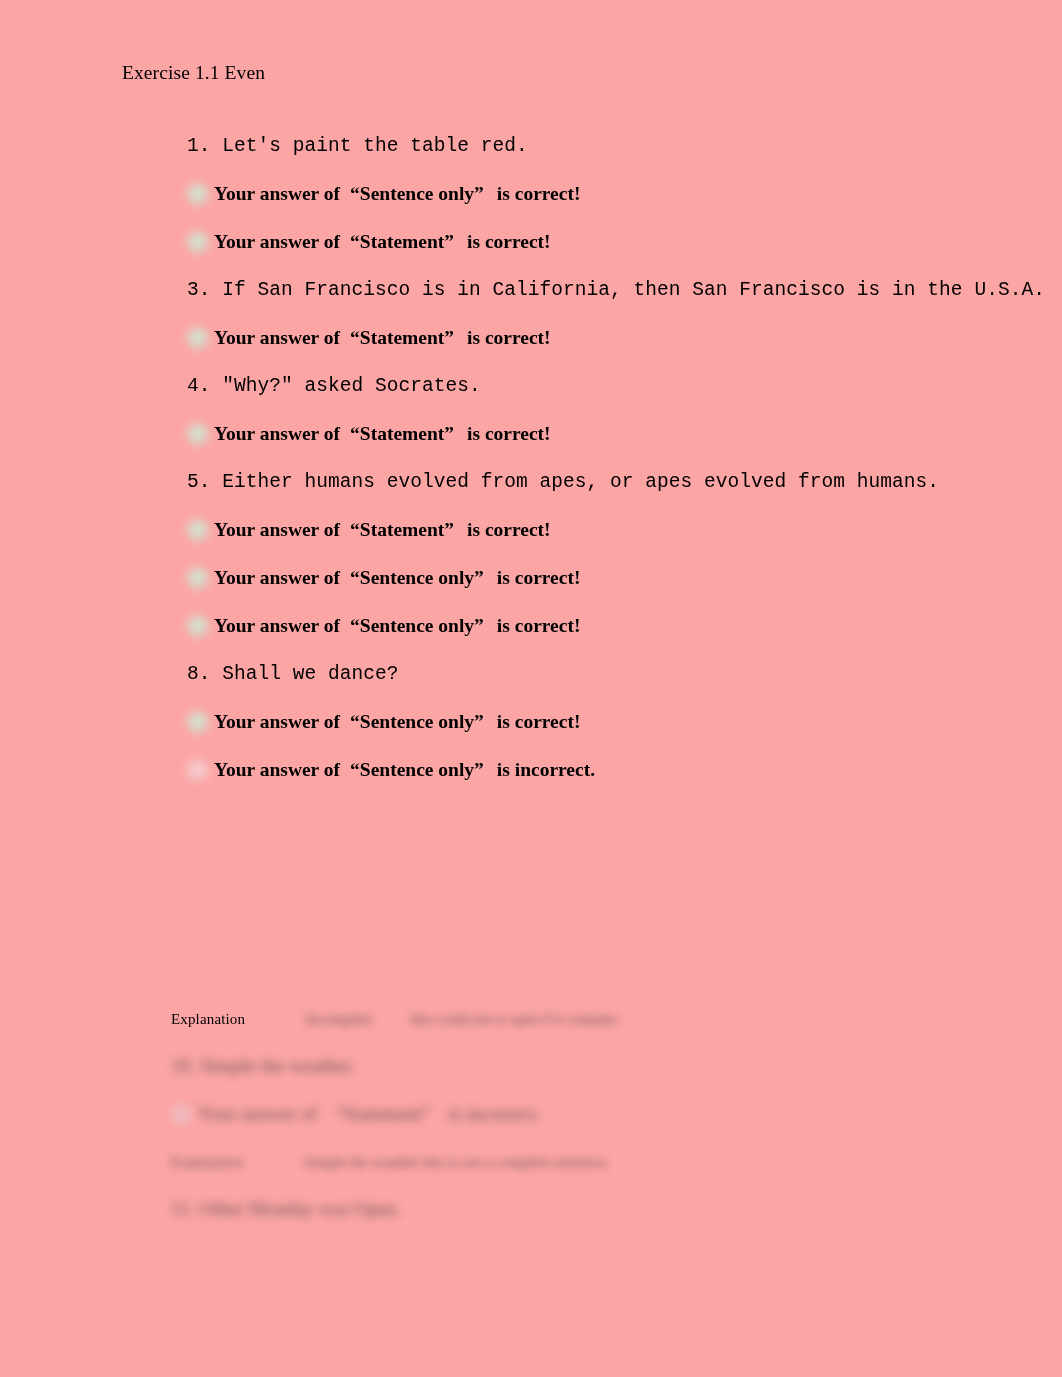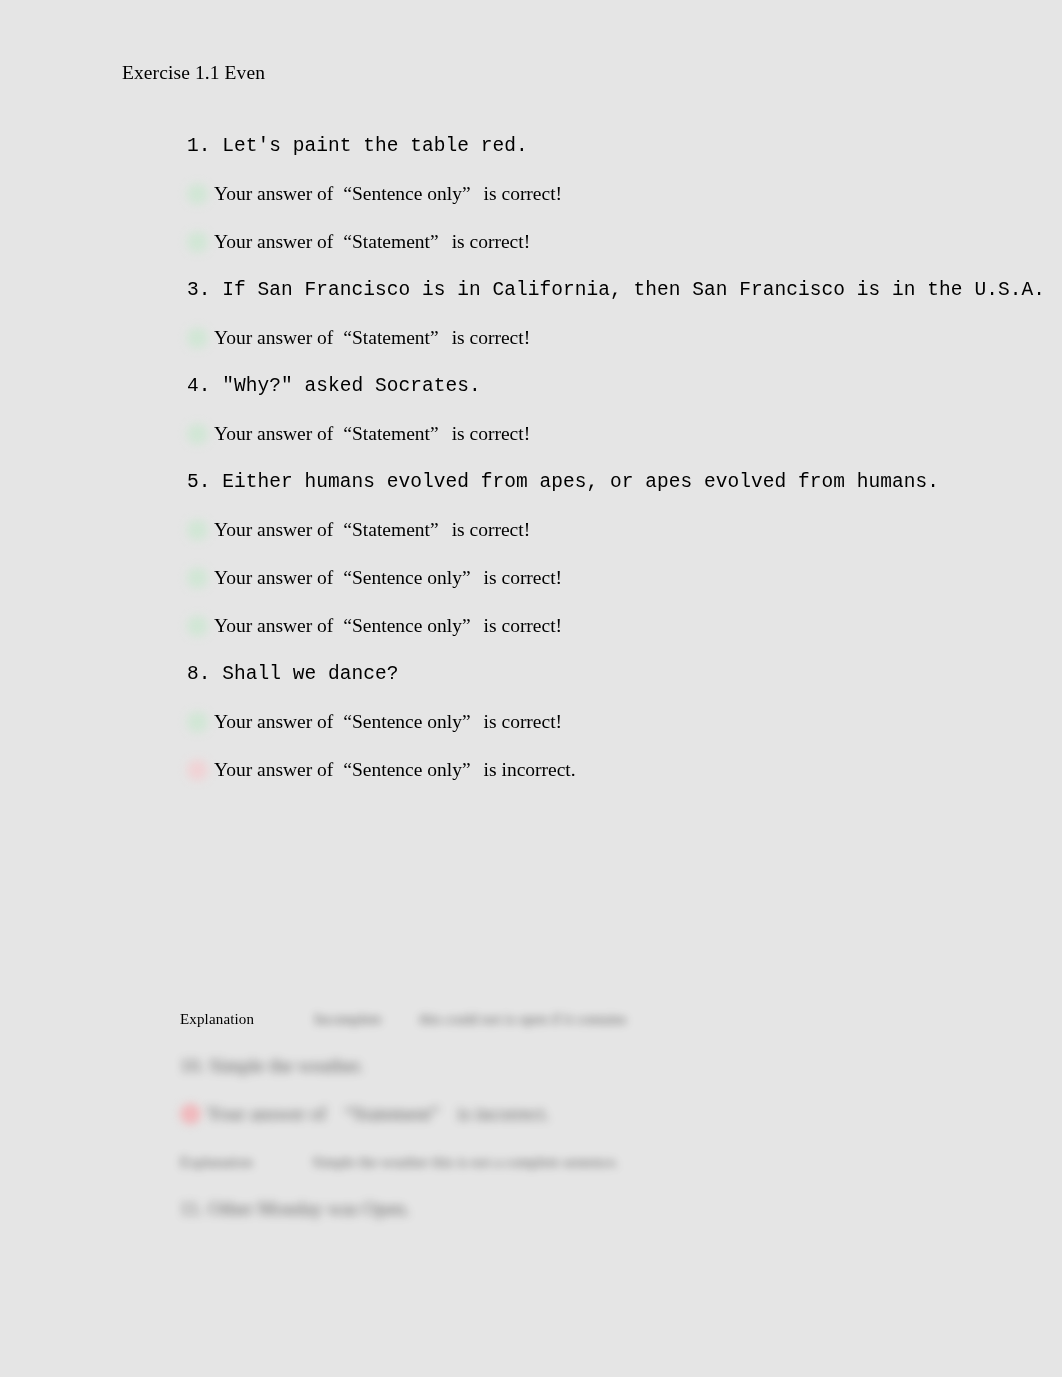--- a/index.html
+++ b/index.html
@@ -12,21 +12,21 @@
     height: 1377px;
     position: relative;
     font-family: "Liberation Serif", "DejaVu Serif", serif;
     color: #000000;
     overflow: hidden;
   }
 
   .page {
     position: absolute;
     inset: 0;
-    background: #e5e5e5;
+    background: #fca5a5;
   }
 
   
   .doc-title {
     position: absolute;
     left: 122px;
     top: 61px;
     font-size: 19.5px;
     line-height: 24px;
     letter-spacing: 0.1px;
@@ -57,20 +57,21 @@
   }
 
   .ans-line {
     height: 48px;
     display: flex;
     align-items: center;
     position: relative;
     font-size: 19.5px;
     line-height: 24px;
     white-space: nowrap;
+    font-weight: bold;
   }
 
   
   .status-dot {
     position: absolute;
     left: 0px;
     top: 50%;
     transform: translateY(-50%);
     width: 21px;
     height: 21px;
@@ -93,21 +94,21 @@
   .ans-prefix { }
   .ans-value {
     margin-left: 10px;
     margin-right: 13px;
   }
   .ans-suffix { }
 
   
   .blur-region {
     position: absolute;
-    left: 180px;
+    left: 171px;
     top: 995px;
     width: 820px;
   }
 
   .exp-row {
     height: 47px;
     display: flex;
     align-items: center;
     white-space: nowrap;
     position: relative;

